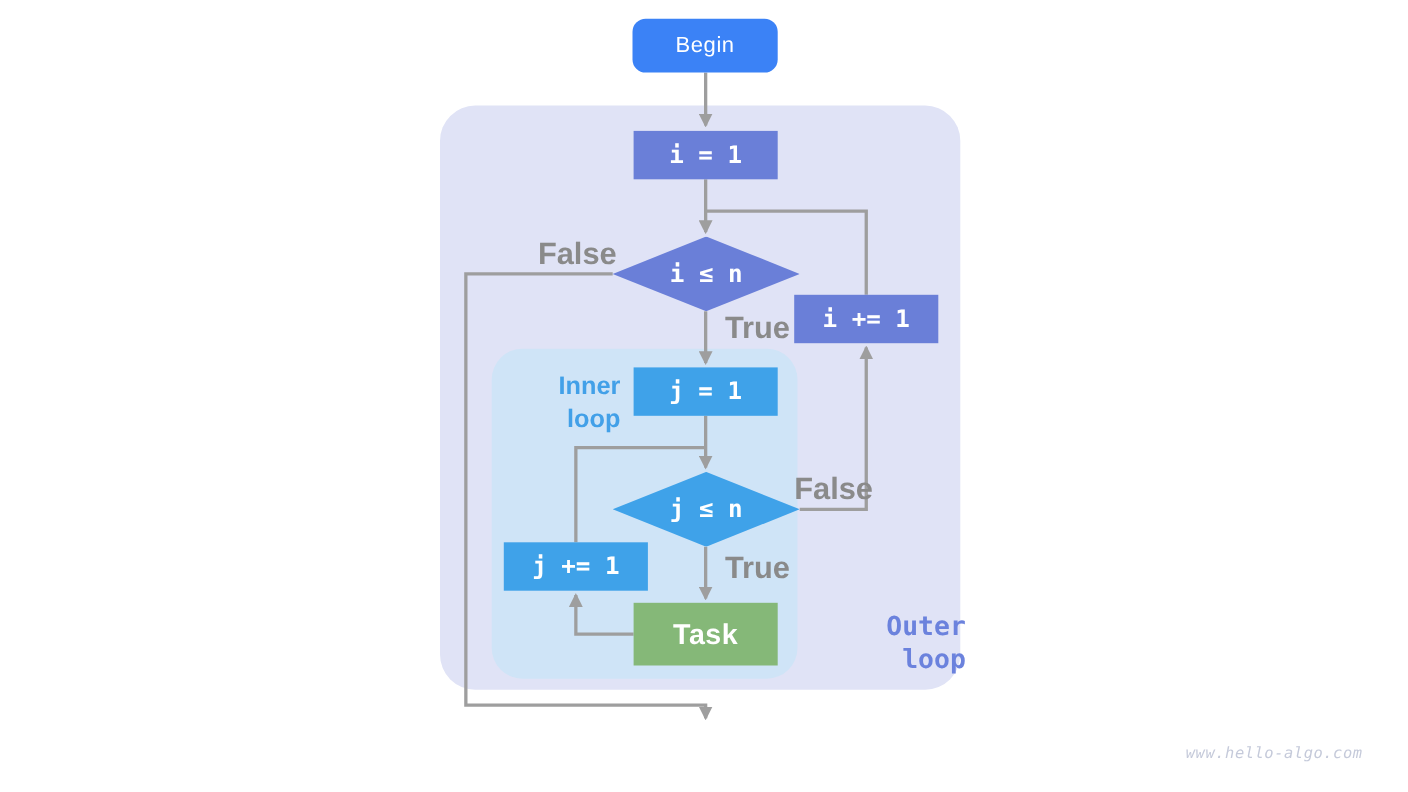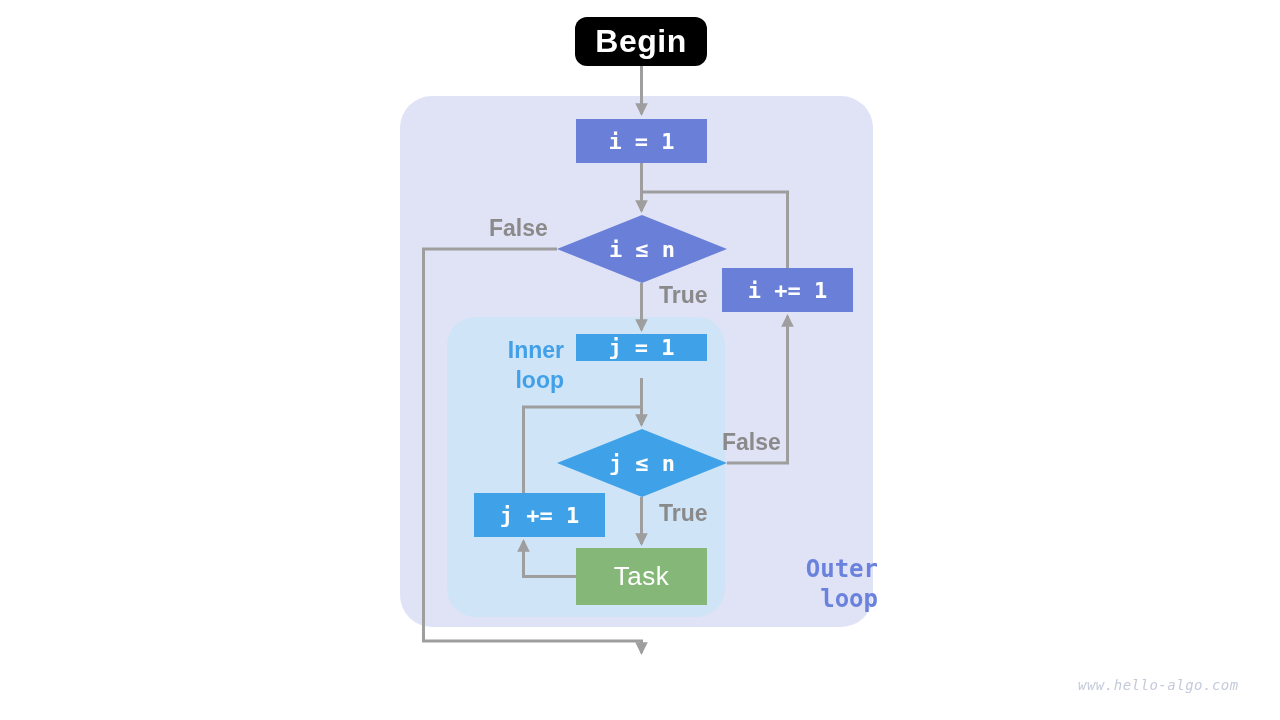--- a/index.html
+++ b/index.html
@@ -7,38 +7,38 @@
     position:relative;width:1280px;height:720px;background:#ffffff;
     overflow:hidden;font-family:"Liberation Sans",sans-serif;
   }
   .region{position:absolute;}
   #outer-region{left:400px;top:96px;width:473px;height:531px;background:#e0e3f6;border-radius:32px;}
   #inner-region{left:447px;top:317px;width:278px;height:300px;background:#cfe4f7;border-radius:28px;}
 
   #edges{position:absolute;left:0;top:0;width:1280px;height:720px;pointer-events:none;}
 
   .node{position:absolute;display:flex;align-items:center;justify-content:center;color:#ffffff;}
-  .terminal{background:#000000;border-radius:12px;font-size:32px;font-weight:700;letter-spacing:.5px;}
+  .terminal{background:#3b82f6;border-radius:12px;font-size:20px;font-weight:400;letter-spacing:.5px;}
   .proc{font-family:"DejaVu Sans Mono","Liberation Mono",monospace;font-size:22px;font-weight:bold;}
   .indigo{background:#6a7fd8;}
   .blue{background:#3fa2e9;}
   .diamond{clip-path:polygon(50% 0,100% 50%,50% 100%,0 50%);}
-  .task{background:#85b878;font-size:26px;font-weight:400;letter-spacing:.5px;}
+  .task{background:#85b878;font-size:26px;font-weight:700;letter-spacing:.5px;}
 
   #node-begin{left:575px;top:17px;width:132px;height:49px;}
   #node-init-i{left:576px;top:119px;width:131px;height:44px;}
   #node-cond-i{left:557px;top:215px;width:170px;height:68px;}
   #node-inc-i{left:722px;top:268px;width:131px;height:44px;text-align:center;}
-  #node-init-j{left:576px;top:334px;width:131px;height:27px;}
+  #node-init-j{left:576px;top:334px;width:131px;height:44px;}
   #node-cond-j{left:557px;top:429px;width:170px;height:68px;}
-  #node-inc-j{left:458px;top:493px;width:131px;height:44px;margin-left:16px;}
+  #node-inc-j{left:458px;top:493px;width:131px;height:44px;}
   #node-task{left:576px;top:548px;width:131px;height:57px;}
   #node-end{left:575px;top:657px;width:132px;height:49px;}
 
-  .edge-label{position:absolute;font-size:23px;font-weight:bold;color:#8a8a8a;}
+  .edge-label{position:absolute;font-size:28px;font-weight:bold;color:#8a8a8a;}
   #label-false-outer{left:489px;top:215px;}
   #label-true-outer{left:659px;top:282px;}
   #label-false-inner{left:722px;top:429px;}
   #label-true-inner{left:659px;top:500px;}
 
   .region-label{position:absolute;text-align:right;font-weight:bold;line-height:30px;}
   #label-inner-loop{left:454px;top:335px;width:110px;font-size:23px;color:#42a0e8;}
   #label-outer-loop{left:766px;top:554px;width:112px;font-size:24px;color:#6b82dd;
     font-family:"DejaVu Sans Mono","Liberation Mono",monospace;}
 

